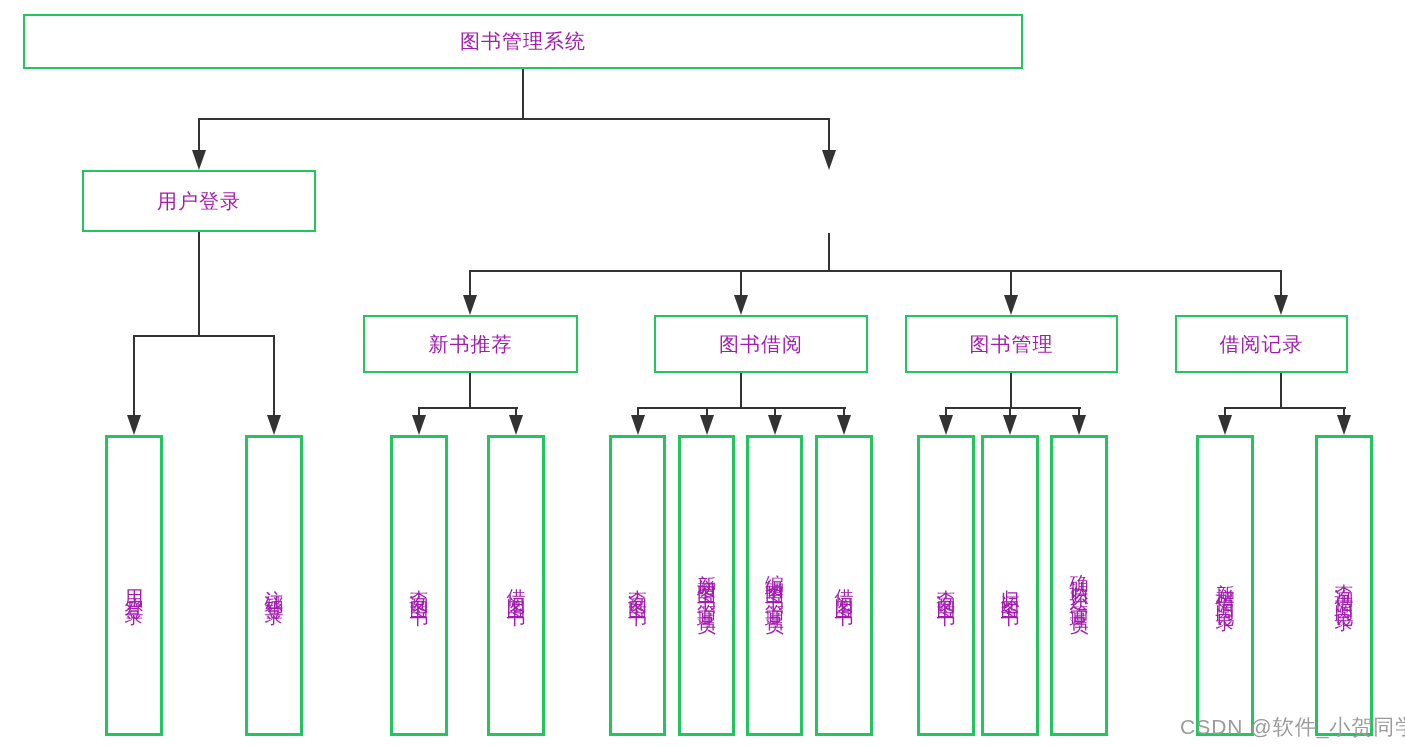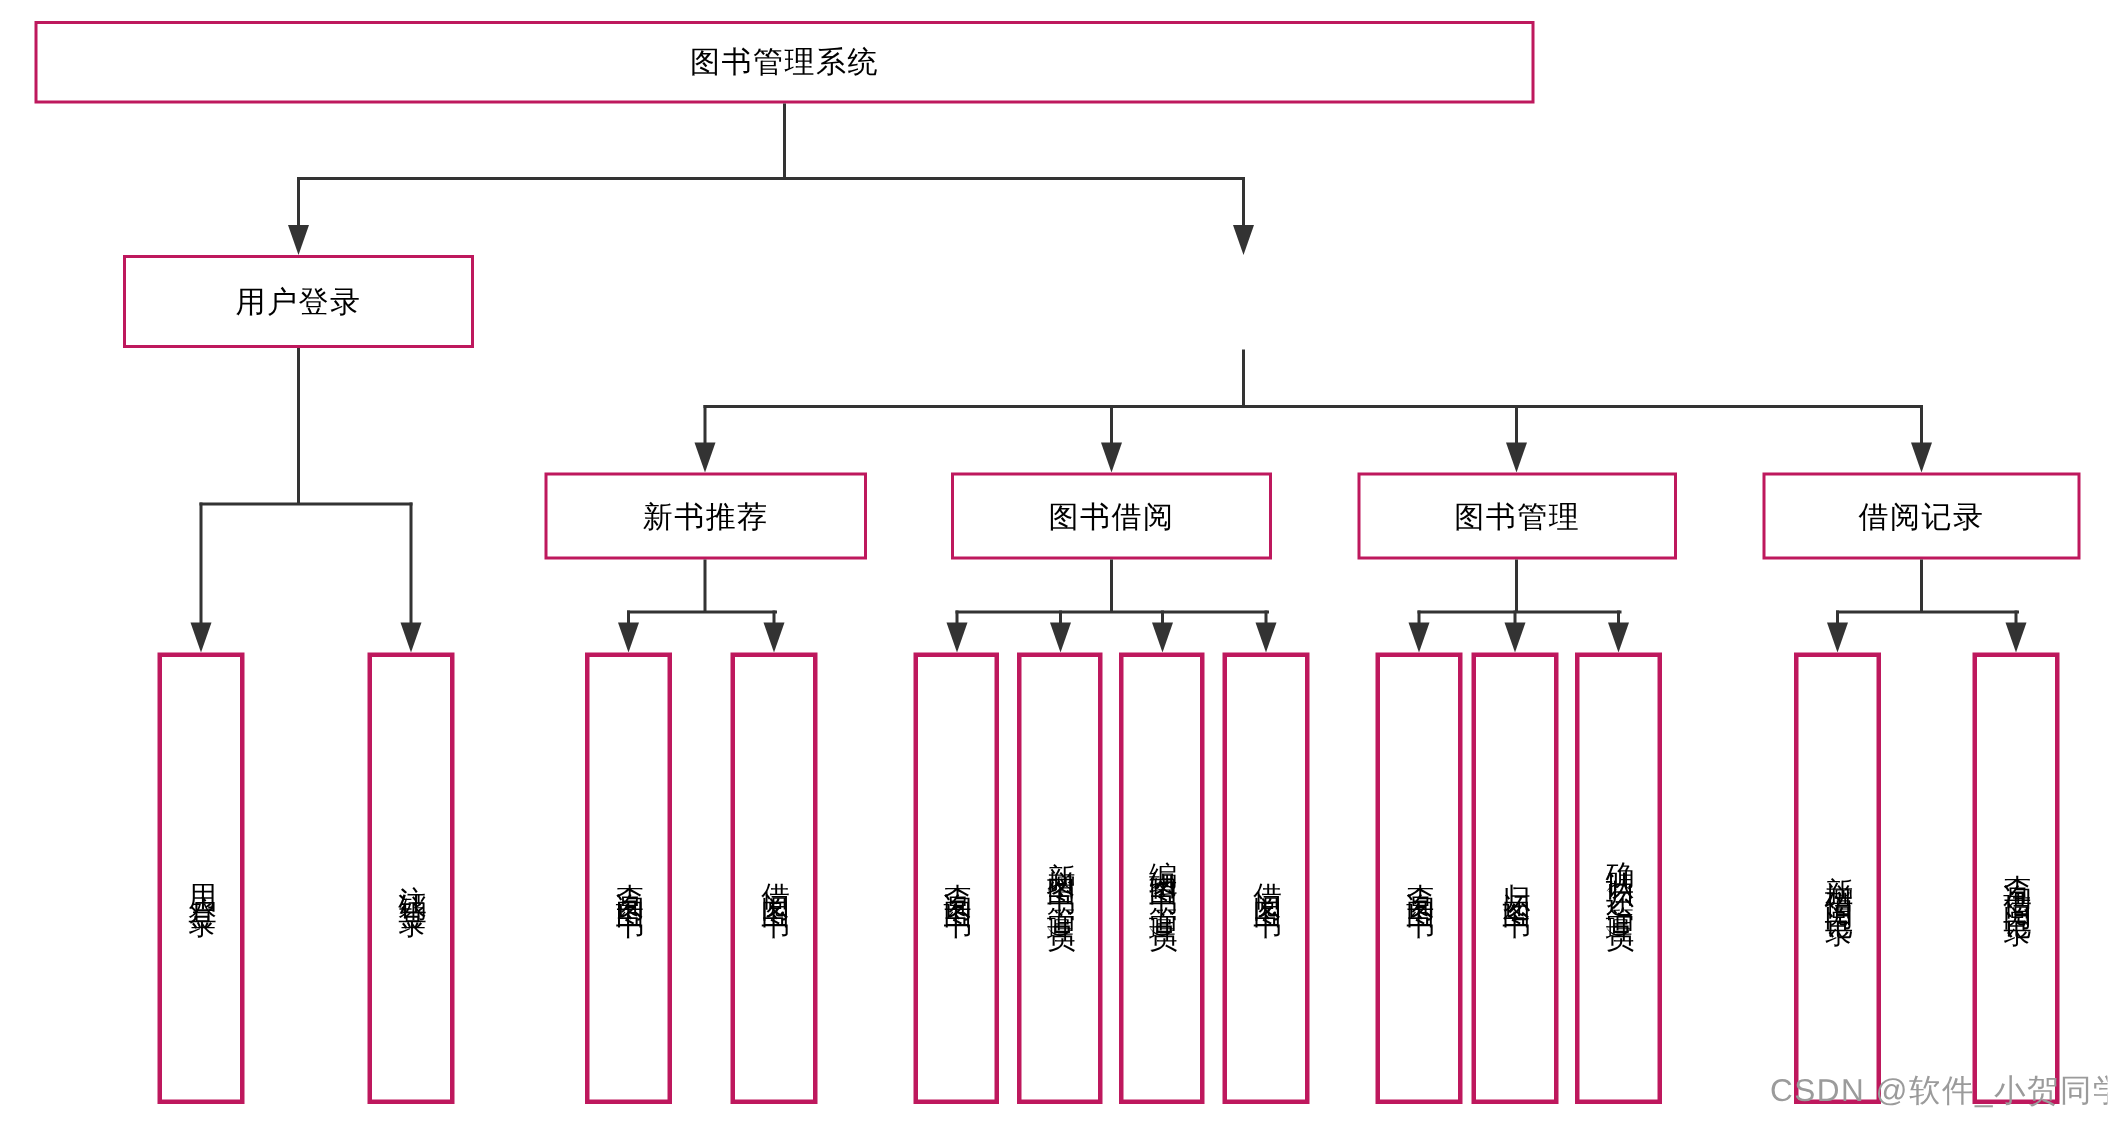--- a/index.html
+++ b/index.html
@@ -2,21 +2,21 @@
 <html><head>
 <meta charset="utf-8">
 <style>
   html,body { margin:0; padding:0; }
   body { background:#ffffff; font-family:"Liberation Sans", sans-serif; }
   .canvas {
     position:relative; width:1405px; height:747px; background:#ffffff; overflow:hidden;
   }
   .box {
     position:absolute; box-sizing:border-box; background:#ffffff;
-    border:2px solid #be185d; color:#000000;
+    border:2px solid #22c55e; color:#a21caf;
     display:flex; align-items:center; justify-content:center;
     font-size:20px; letter-spacing:1px;
   }
   .leaf { border-width:3px; font-size:19px; }
   .leaf .vtext {
     writing-mode:vertical-rl; text-orientation:mixed;
     letter-spacing:6px; line-height:1.15; letter-spacing:6px;
   }
   .hl { position:absolute; height:2px; background:#333333; }
   .vl { position:absolute; width:2px; background:#333333; }
@@ -64,27 +64,27 @@
   <div class="vl" style="left:740px; top:270px; height:26px;"></div>
   <div class="ah" style="left:734px; top:295px;"></div>
   <div class="vl" style="left:1010px; top:270px; height:26px;"></div>
   <div class="ah" style="left:1004px; top:295px;"></div>
   <div class="vl" style="left:1280px; top:270px; height:26px;"></div>
   <div class="ah" style="left:1274px; top:295px;"></div>
 
   <div class="box" style="left:363px; top:315px; width:215px; height:58px;">
     <span>新书推荐</span>
   </div>
-  <div class="box" style="left:634px; top:315px; width:214px; height:58px;">
+  <div class="box" style="left:654px; top:315px; width:214px; height:58px;">
     <span>图书借阅</span>
   </div>
   <div class="box" style="left:905px; top:315px; width:213px; height:58px;">
     <span>图书管理</span>
   </div>
-  <div class="box" style="left:1175px; top:315px; width:212px; height:58px;">
+  <div class="box" style="left:1175px; top:315px; width:173px; height:58px;">
     <span>借阅记录</span>
   </div>
 
   <div class="vl" style="left:469px; top:373px; height:35px;"></div>
   <div class="hl" style="left:418px; top:407px; width:100px;"></div>
   <div class="vl" style="left:418px; top:407px; height:10px;"></div>
   <div class="ah" style="left:412px; top:415px;"></div>
   <div class="vl" style="left:515px; top:407px; height:10px;"></div>
   <div class="ah" style="left:509px; top:415px;"></div>
 

